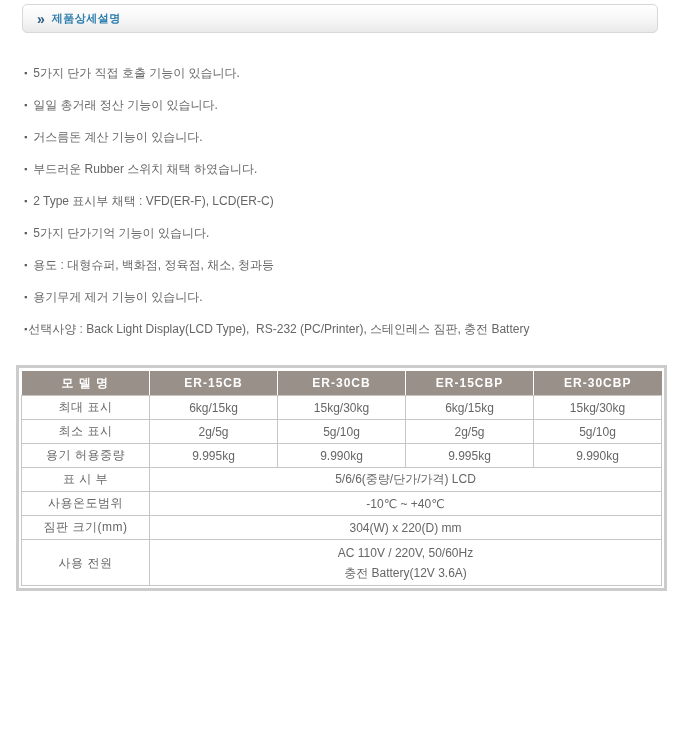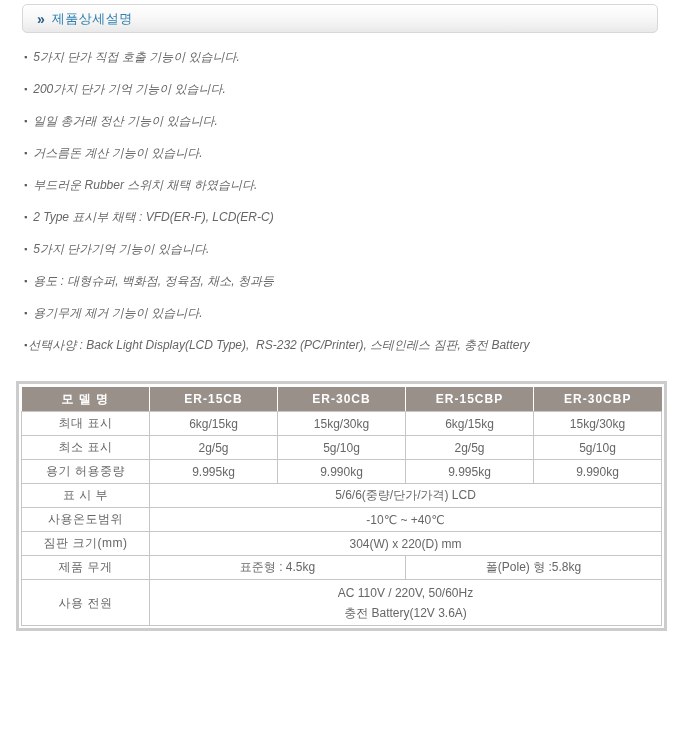--- a/index.html
+++ b/index.html
@@ -34,30 +34,29 @@
     padding-left: 14px;
   }
   .title-bar .chevron {
     color: var(--chevron-color);
     font-weight: bold;
     font-size: 14px;
     margin-right: 7px;
   }
   .title-bar .title-text {
     color: var(--title-color);
-    font-weight: normal;
-    font-size: 13px;
+    font-weight: bold;
+    font-size: 11px;
     letter-spacing: 0.5px;
   }
 
   
   .feature-list {
     list-style: none;
-    margin: 18px 0 0 24px;
-    font-style: italic;
+    margin: 34px 0 0 24px;
   }
   .feature-item {
     font-size: 12px;
     line-height: 13px;
     margin-bottom: 19px;
     color: var(--text-color);
     white-space: pre;
   }
   .feature-item .bullet {
     font-size: 9px;
@@ -110,21 +109,20 @@
 </head>
 <body>
 
 <div class="title-bar">
   <span class="chevron">»</span>
   <span class="title-text">제품상세설명</span>
 </div>
 
 <ul class="feature-list">
     <li class="feature-item"><span class="bullet">▪</span><span class="feature-text">5가지 단가 직접 호출 기능이 있습니다.</span></li>
-    <li class="feature-item"><span class="bullet">▪</span><span class="feature-text">200가지 단가 기억 기능이 있습니다.</span></li>
     <li class="feature-item"><span class="bullet">▪</span><span class="feature-text">일일 총거래 정산 기능이 있습니다.</span></li>
     <li class="feature-item"><span class="bullet">▪</span><span class="feature-text">거스름돈 계산 기능이 있습니다.</span></li>
     <li class="feature-item"><span class="bullet">▪</span><span class="feature-text">부드러운 Rubber 스위치 채택 하였습니다.</span></li>
     <li class="feature-item"><span class="bullet">▪</span><span class="feature-text">2 Type 표시부 채택 : VFD(ER-F), LCD(ER-C)</span></li>
     <li class="feature-item"><span class="bullet">▪</span><span class="feature-text">5가지 단가기억 기능이 있습니다.</span></li>
     <li class="feature-item"><span class="bullet">▪</span><span class="feature-text">용도 : 대형슈퍼, 백화점, 정육점, 채소, 청과등</span></li>
     <li class="feature-item"><span class="bullet">▪</span><span class="feature-text">용기무게 제거 기능이 있습니다.</span></li>
     <li class="feature-item tight"><span class="bullet">▪</span><span class="feature-text">선택사양 : Back Light Display(LCD Type),  RS-232 (PC/Printer), 스테인레스 짐판, 충전 Battery</span></li>
   </ul>
 
@@ -173,24 +171,19 @@
           <td class="value" colspan="4">5/6/6(중량/단가/가격) LCD</td>
         </tr>
         <tr>
           <td class="row-label">사용온도범위</td>
           <td class="value" colspan="4">-10℃ ~ +40℃</td>
         </tr>
         <tr>
           <td class="row-label">짐판 크기(mm)</td>
           <td class="value" colspan="4">304(W) x 220(D) mm</td>
         </tr>
-        <tr>
-          <td class="row-label">제품 무게</td>
-          <td class="value" colspan="2">표준형 : 4.5kg</td>
-          <td class="value" colspan="2">폴(Pole) 형 :5.8kg</td>
-        </tr>
         <tr class="multiline">
           <td class="row-label">사용 전원</td>
           <td class="value" colspan="4">AC 110V / 220V, 50/60Hz<br>충전 Battery(12V 3.6A)</td>
         </tr>
       </tbody>
   </table>
 </div>
 
 </body></html>

